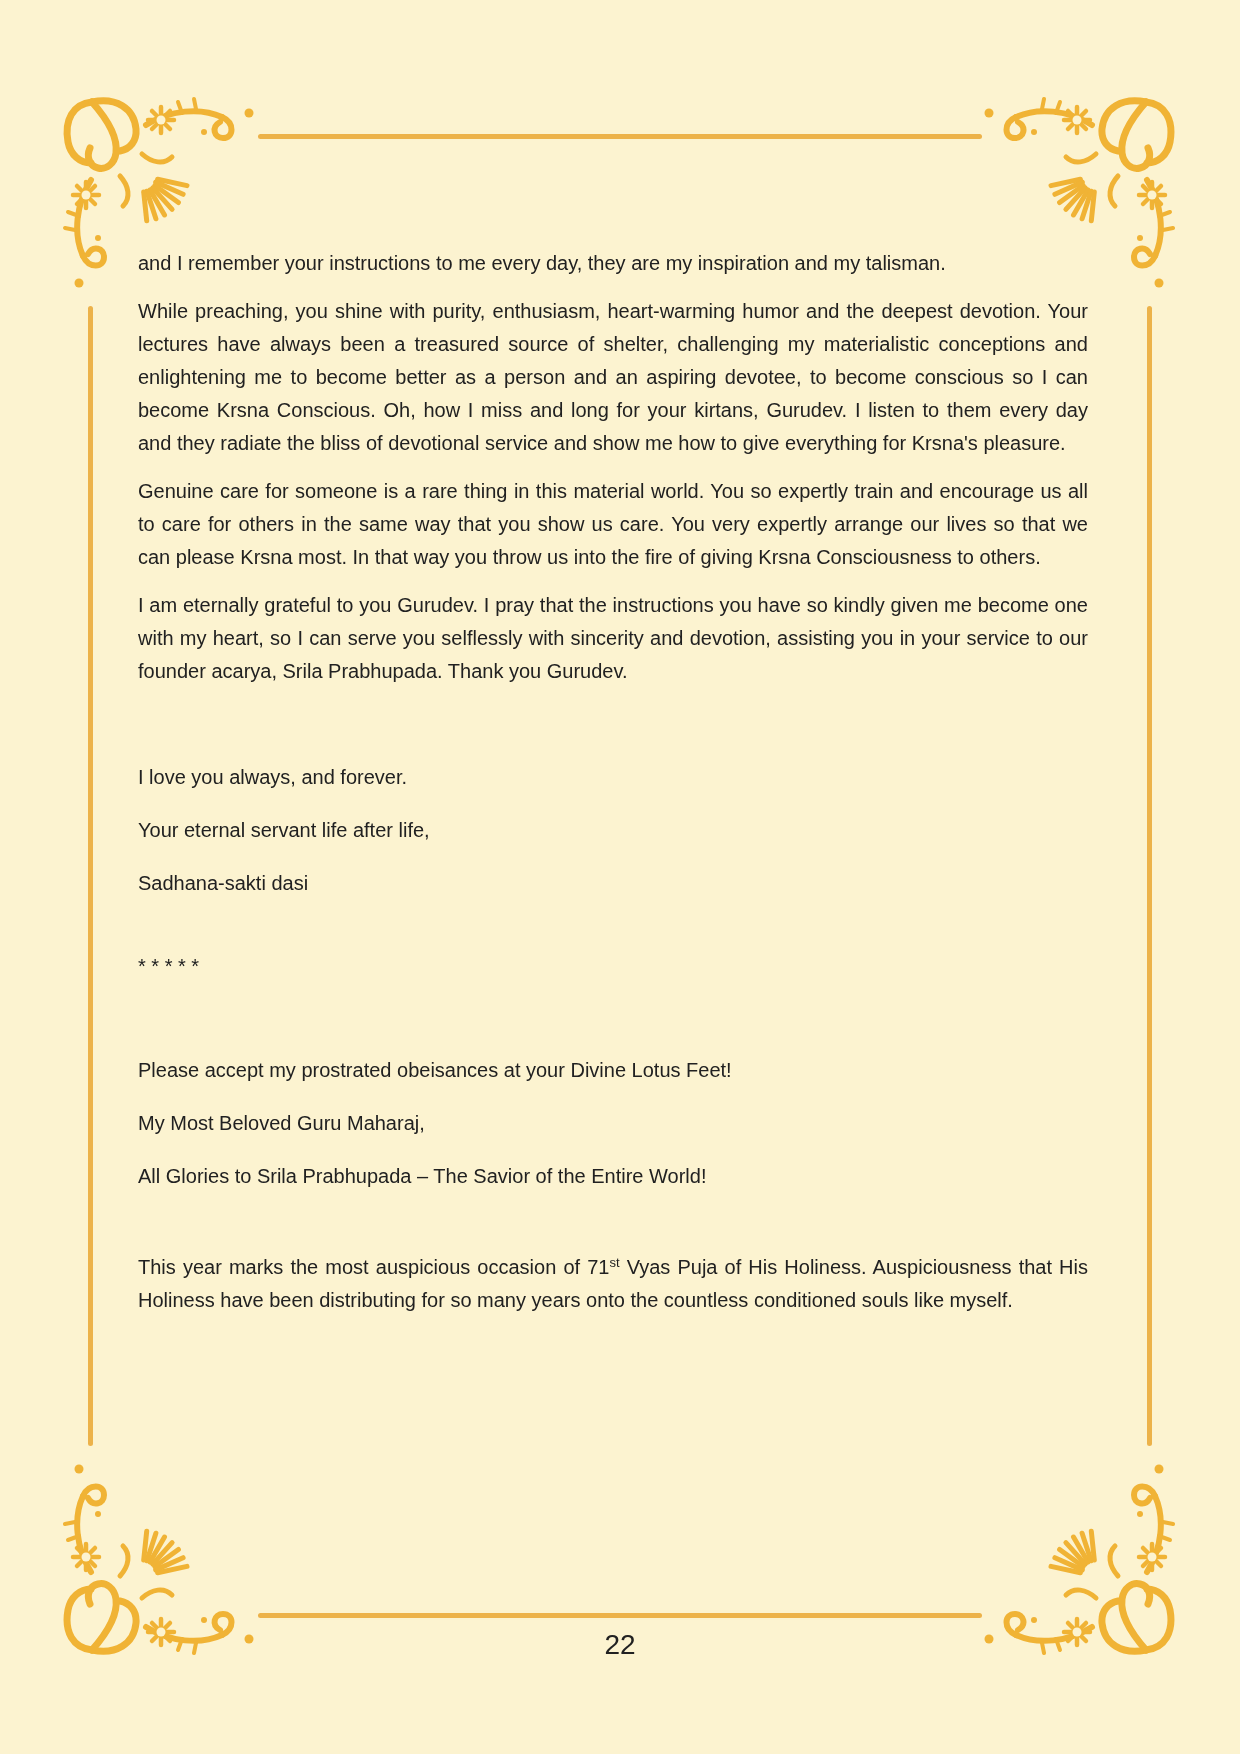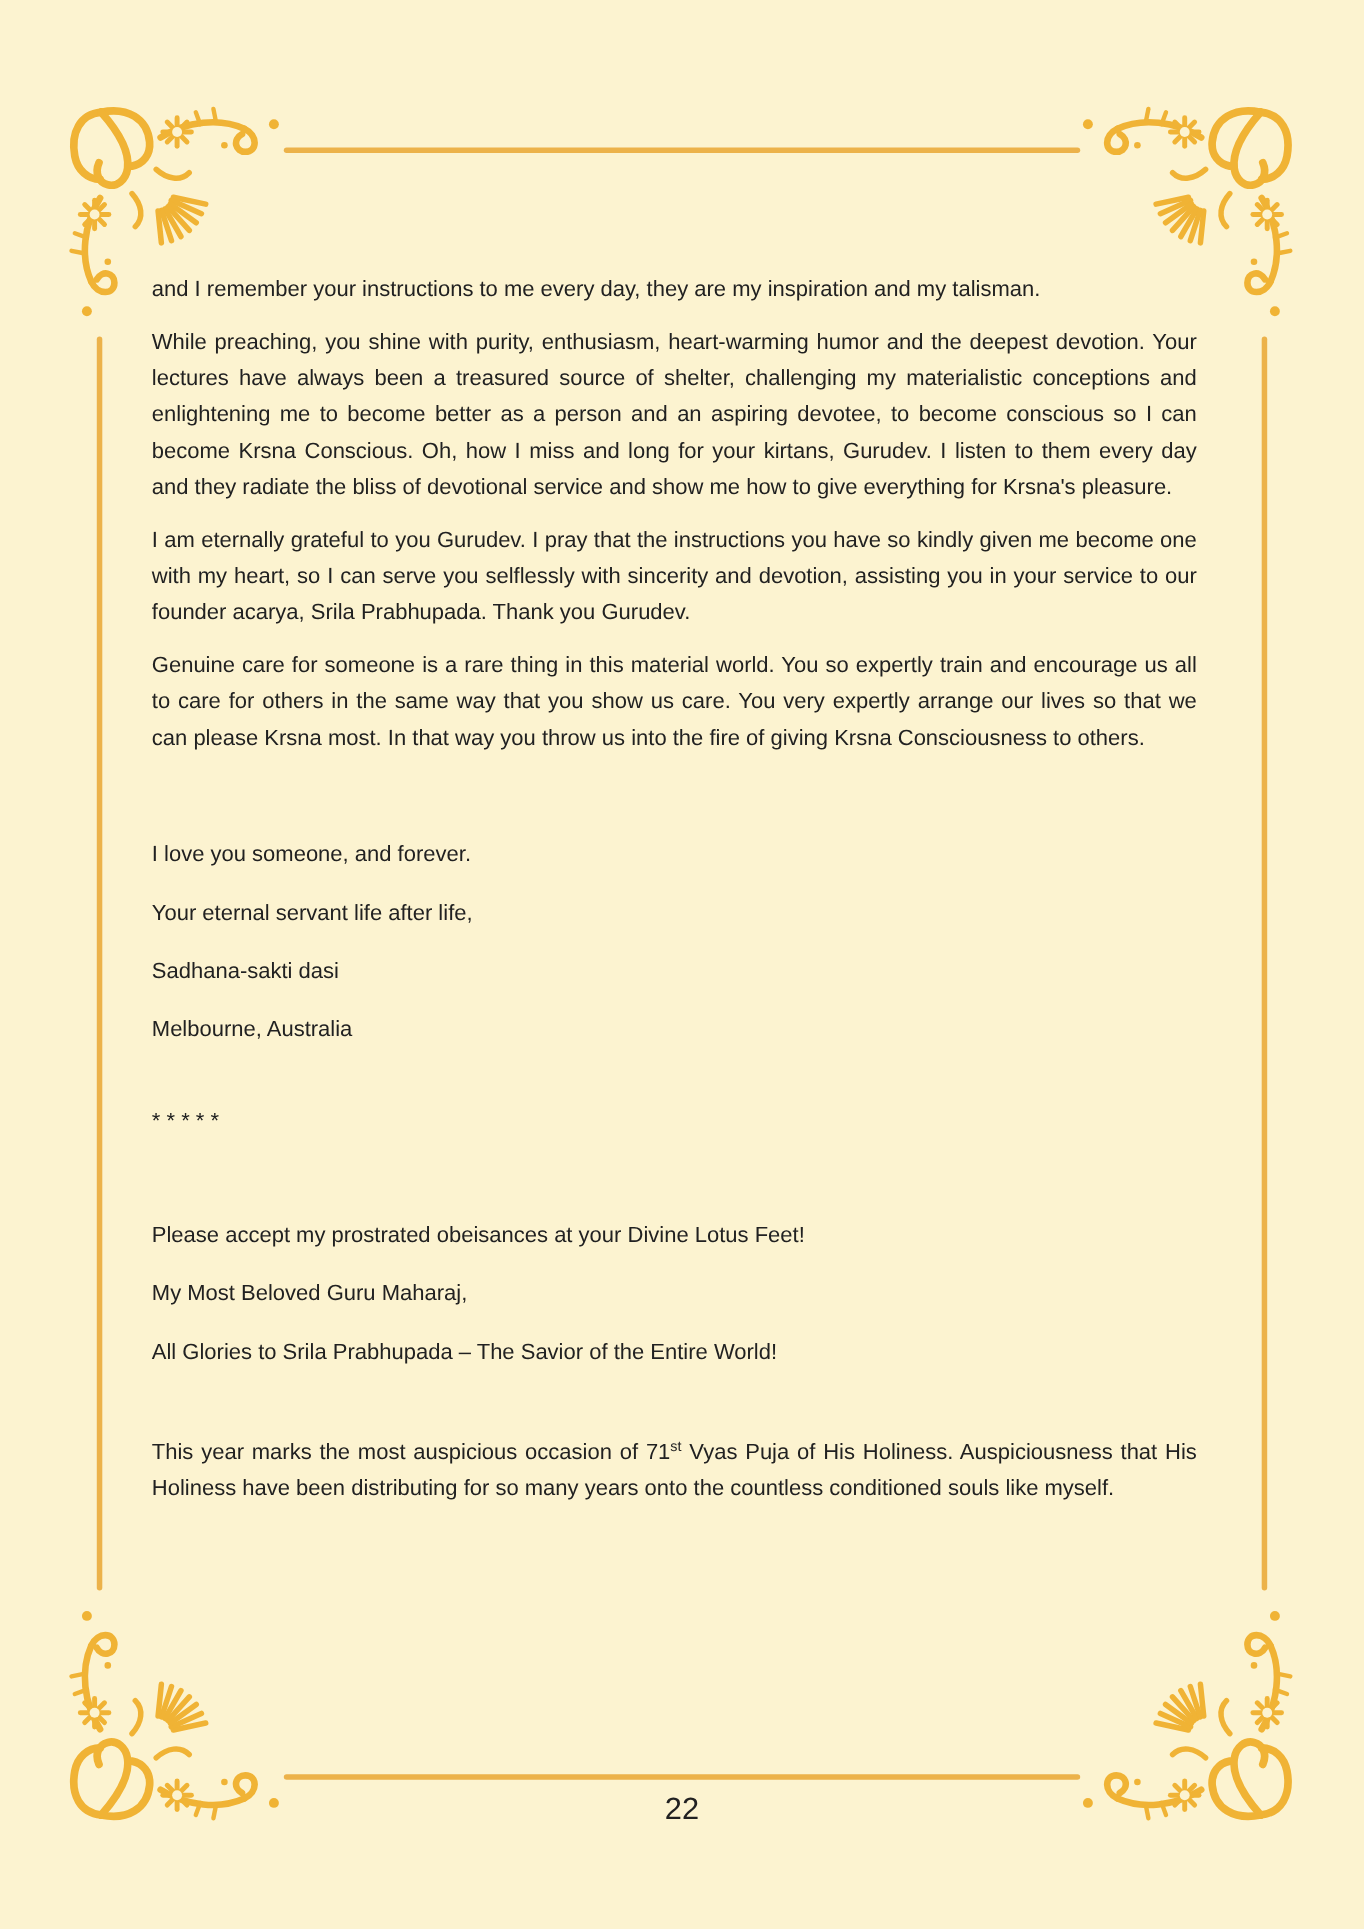--- a/index.html
+++ b/index.html
@@ -290,29 +290,28 @@
 
     <div class="hline top"></div>
     <div class="hline bottom"></div>
     <div class="vline left"></div>
     <div class="vline right"></div>
   </div>
 
   <main class="content">
     <p class="para justify">and I remember your instructions to me every day, they are my inspiration and my talisman.</p>
     <p class="para justify">While preaching, you shine with purity, enthusiasm, heart-warming humor and the deepest devotion. Your lectures have always been a treasured source of shelter, challenging my materialistic conceptions and enlightening me to become better as a person and an aspiring devotee, to become conscious so I can become Krsna Conscious. Oh, how I miss and long for your kirtans, Gurudev. I listen to them every day and they radiate the bliss of devotional service and show me how to give everything for Krsna's pleasure.</p>
+    <p class="para justify">Genuine care for someone is a rare thing in this material world. You so expertly train and encourage us all to care for others in the same way that you show us care. You very expertly arrange our lives so that we can please Krsna most. In that way you throw us into the fire of giving Krsna Consciousness to others.</p>
     <p class="para justify">I am eternally grateful to you Gurudev. I pray that the instructions you have so kindly given me become one with my heart, so I can serve you selflessly with sincerity and devotion, assisting you in your service to our founder acarya, Srila Prabhupada. Thank you Gurudev.</p>
-    <p class="para justify">Genuine care for someone is a rare thing in this material world. You so expertly train and encourage us all to care for others in the same way that you show us care. You very expertly arrange our lives so that we can please Krsna most. In that way you throw us into the fire of giving Krsna Consciousness to others.</p>
 
     <div class="gap g1"></div>
 
-    <p class="para short">I love you someone, and forever.</p>
+    <p class="para short">I love you always, and forever.</p>
     <p class="para short">Your eternal servant life after life,</p>
     <p class="para short">Sadhana-sakti dasi</p>
-    <p class="para short">Melbourne, Australia</p>
 
     <div class="gap g2"></div>
 
     <p class="para short">* * * * *</p>
 
     <div class="gap g3"></div>
 
     <p class="para short">Please accept my prostrated obeisances at your Divine Lotus Feet!</p>
     <p class="para short">My Most Beloved Guru Maharaj,</p>
     <p class="para short">All Glories to Srila Prabhupada – The Savior of the Entire World!</p>

